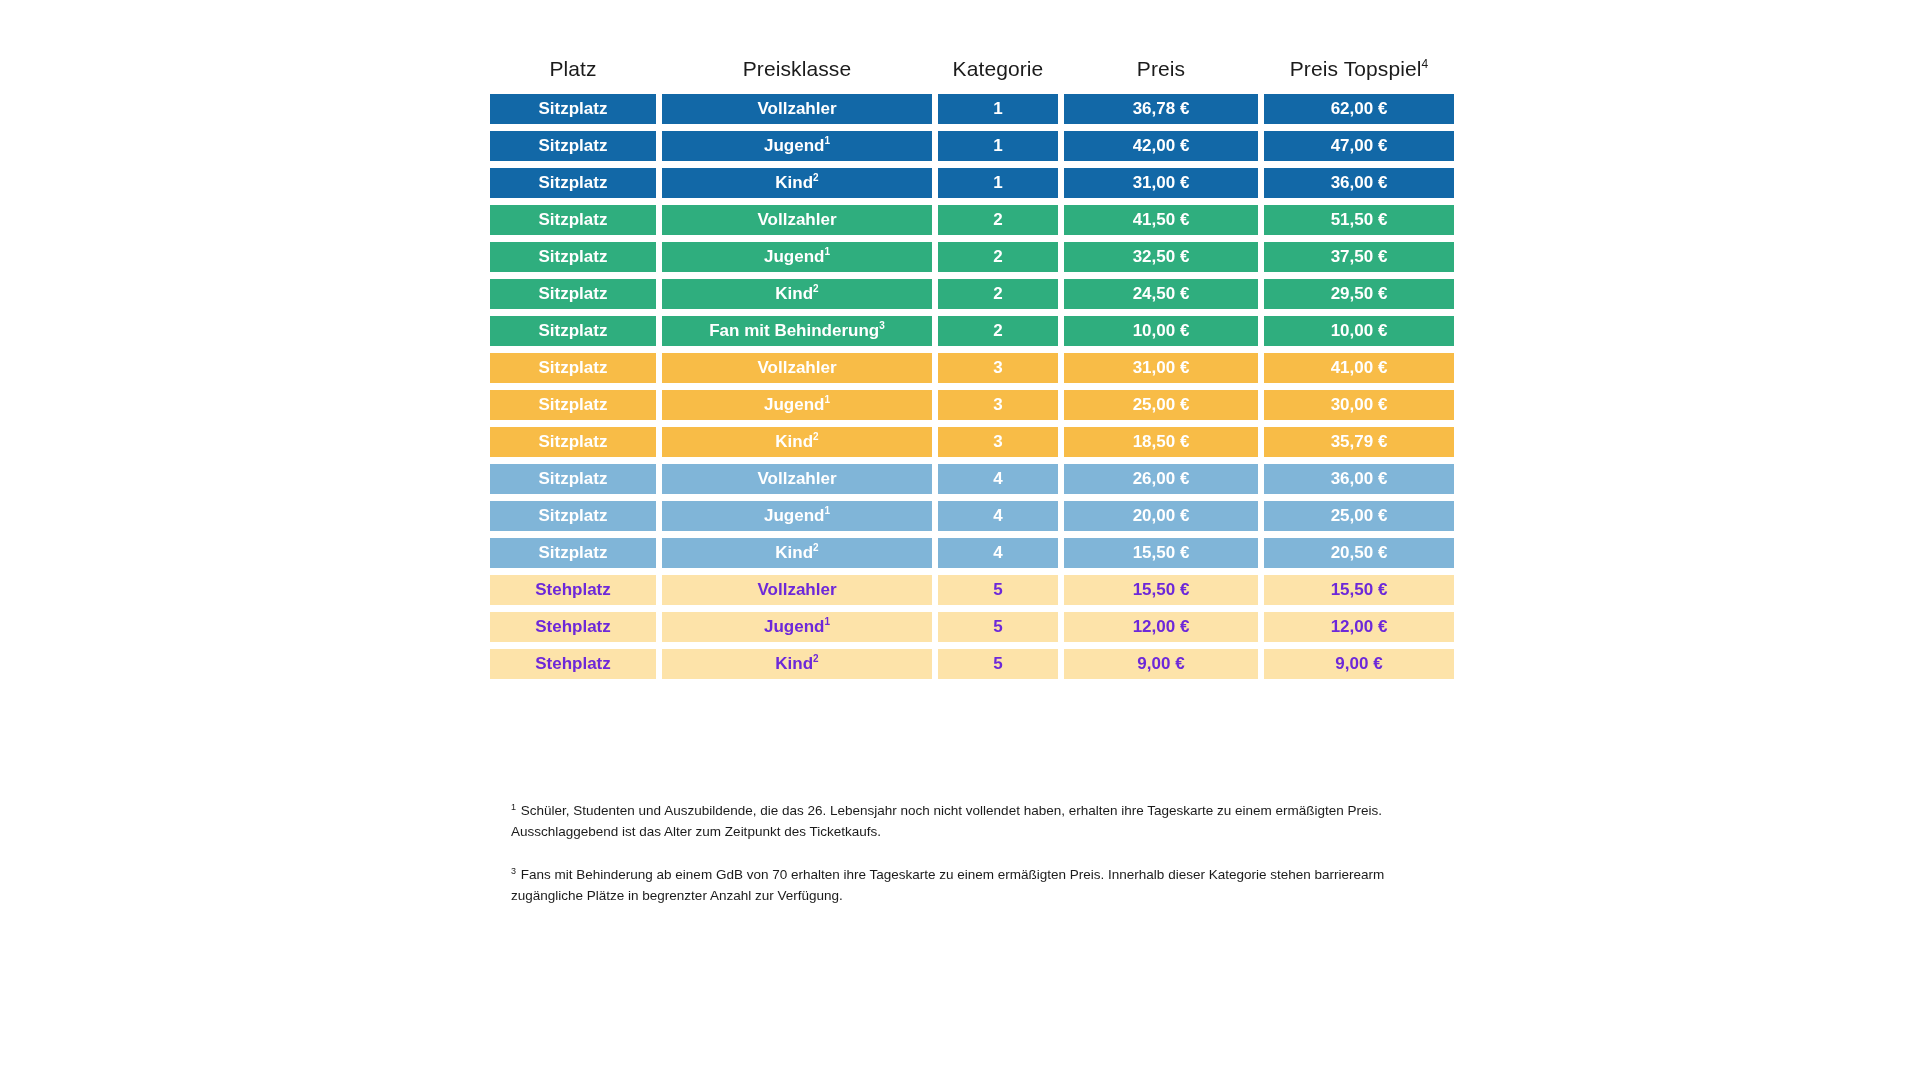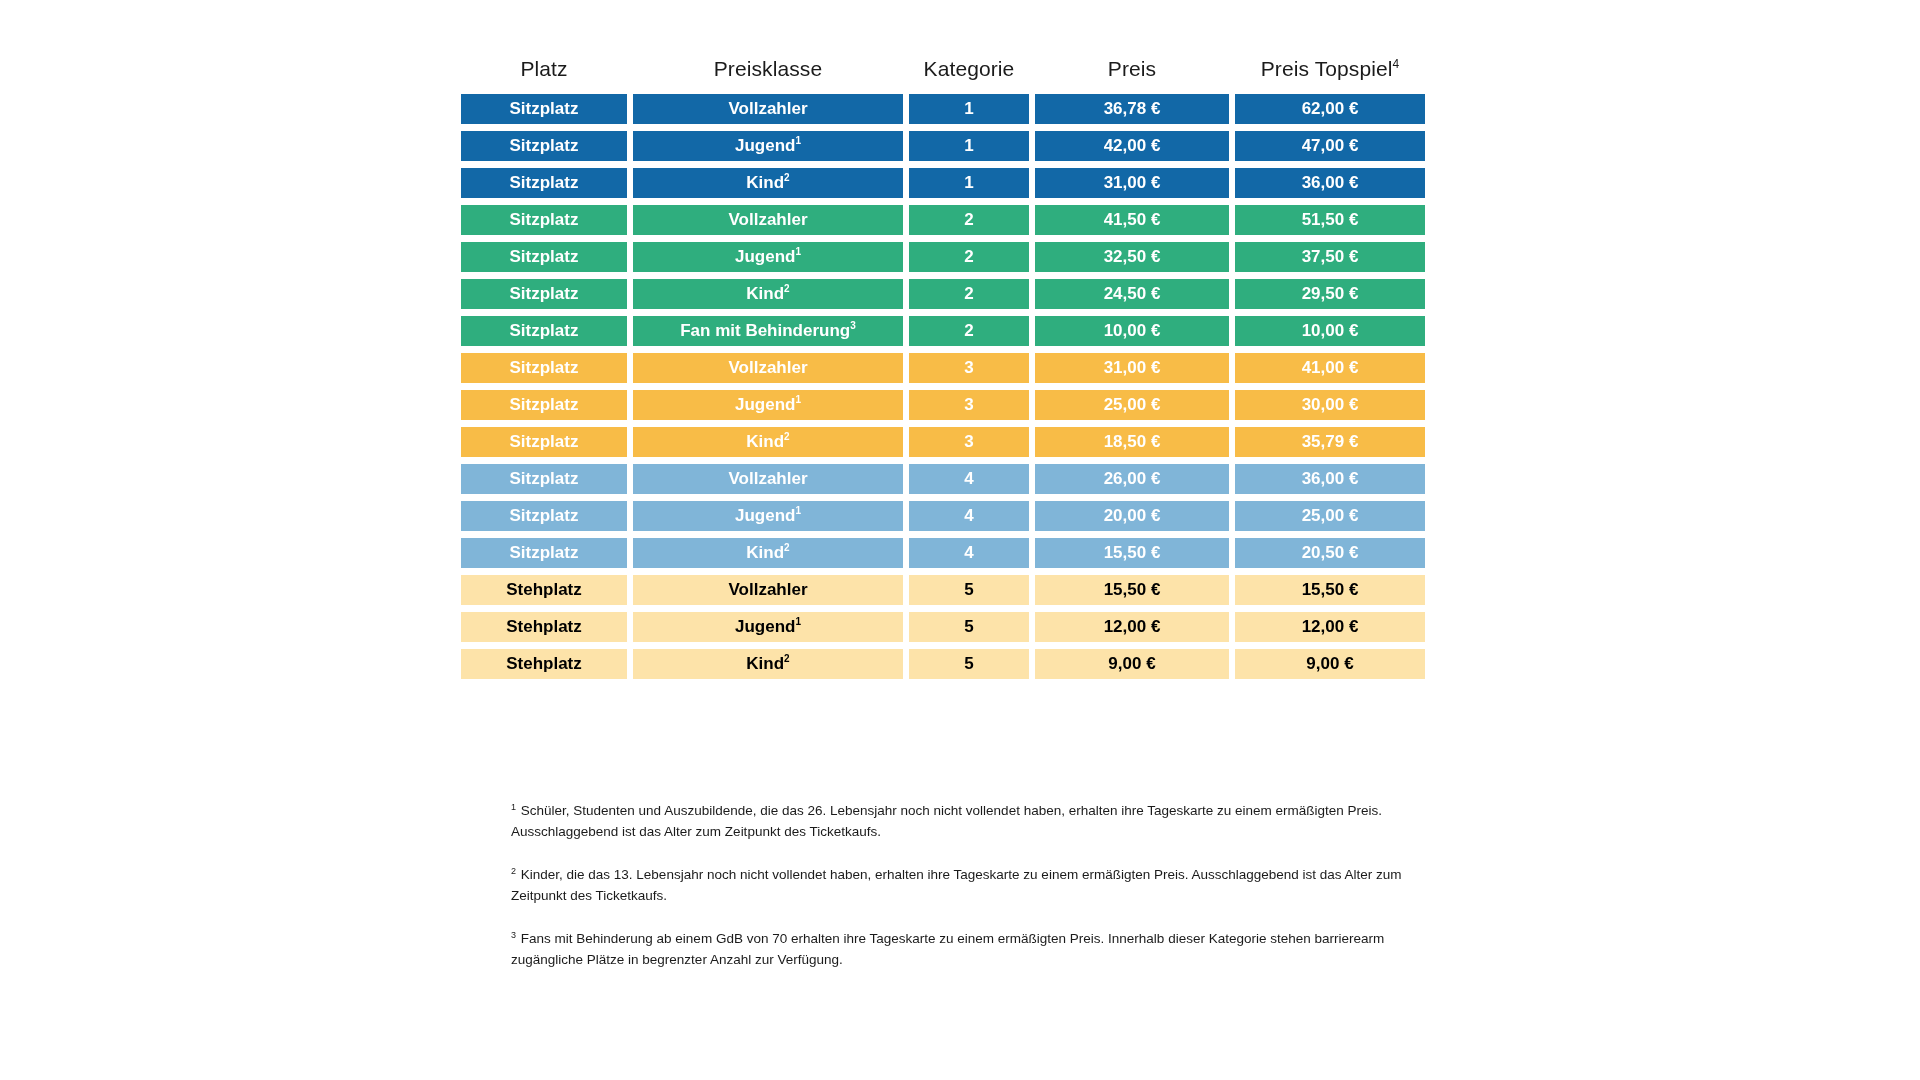--- a/index.html
+++ b/index.html
@@ -14,21 +14,21 @@
 
   #page {
     position: relative;
     width: 1920px;
     height: 1080px;
     background: #ffffff;
   }
 
   .table-wrap {
     position: absolute;
-    left: 461px;
+    left: 490px;
     top: 55px;
     width: 940px;
   }
 
   
   .grid {
     display: grid;
     grid-template-columns: 166px 270px 120px 194px 190px;
     column-gap: 6px;
   }
@@ -70,21 +70,21 @@
     font-weight: 700;
     vertical-align: super;
     line-height: 0;
   }
 
   
   .t-blue    .cell { background: #1268a7; color: #ffffff; }
   .t-green   .cell { background: #2fae7e; color: #ffffff; }
   .t-orange  .cell { background: #f8bc47; color: #ffffff; }
   .t-ltblue  .cell { background: #80b5d8; color: #ffffff; }
-  .t-cream   .cell { background: #fde3a9; color: #000000; }
+  .t-cream   .cell { background: #fde3a9; color: #6d28d9; }
 
   
   .footnotes {
     position: absolute;
     left: 494px;
     top: 800px;
     width: 930px;
     margin-left: 17px;
   }
   .footnote {
@@ -229,17 +229,16 @@
           <div class="cell">5</div>
           <div class="cell">9,00 €</div>
           <div class="cell">9,00 €</div>
         </div>
       </div>
 
   </div>
 
   <div class="footnotes" id="footnotes">
       <div class="footnote"><span class="fn-mark">1</span><span> Schüler, Studenten und Auszubildende, die das 26. Lebensjahr noch nicht vollendet haben, erhalten ihre Tageskarte zu einem ermäßigten Preis. Ausschlaggebend ist das Alter zum Zeitpunkt des Ticketkaufs.</span></div>
-      <div class="footnote"><span class="fn-mark">2</span><span> Kinder, die das 13. Lebensjahr noch nicht vollendet haben, erhalten ihre Tageskarte zu einem ermäßigten Preis. Ausschlaggebend ist das Alter zum Zeitpunkt des Ticketkaufs.</span></div>
       <div class="footnote"><span class="fn-mark">3</span><span> Fans mit Behinderung ab einem GdB von 70 erhalten ihre Tageskarte zu einem ermäßigten Preis. Innerhalb dieser Kategorie stehen barrierearm zugängliche Plätze in begrenzter Anzahl zur Verfügung.</span></div>
     </div>
 
 </div>
 
 </body></html>

